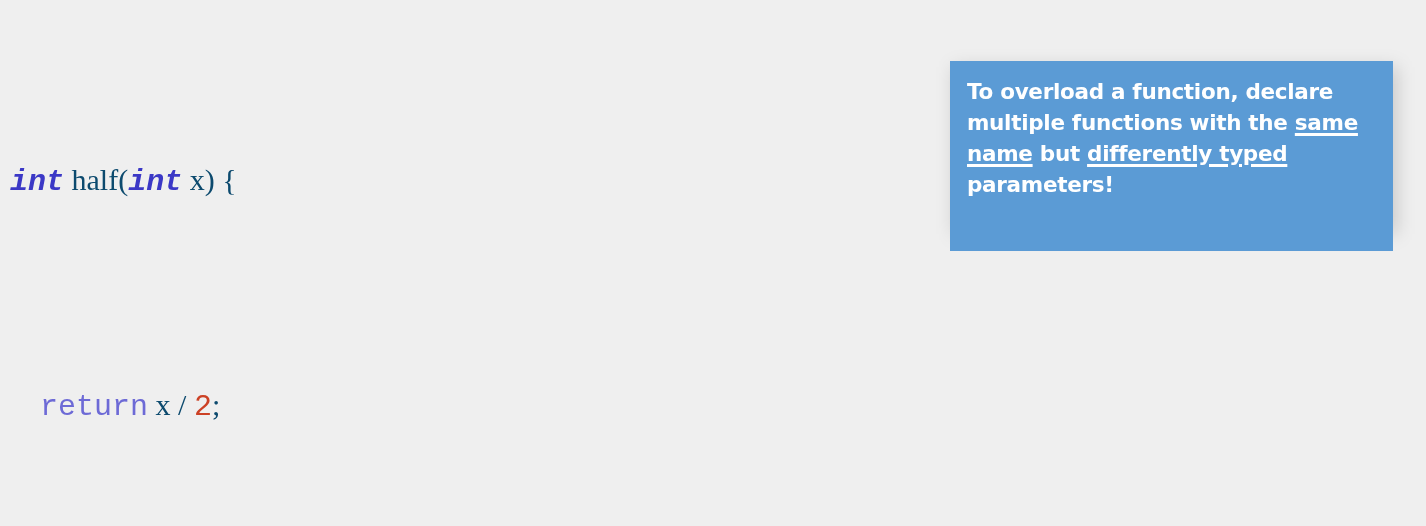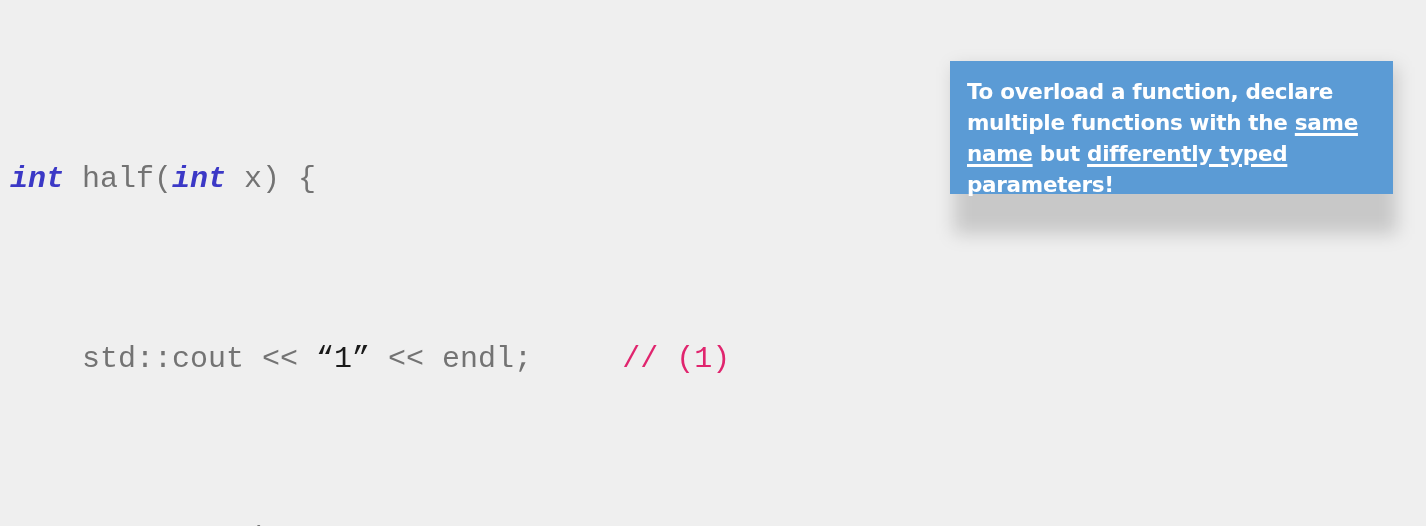--- a/index.html
+++ b/index.html
@@ -34,40 +34,40 @@
     white-space: pre;
   }
   .code-line {
     height: 45px;
     white-space: pre;
   }
   .kw      { color: #3b38c6; font-weight: bold; font-style: italic; }
   .ret     { color: #6d6ad6; }
   .num     { color: #cc4125; }
   .str     { color: #1a1a1a; }
-  .plain   { color: #737373; }
+  .plain   { color: #0c4a6e; font-family: Liberation Serif, serif; }
   .cmt     { color: #e0256e; }
 
   
   #callout-shadow {
     position: absolute;
     left: 950px;
     top: 61px;
     width: 443px;
     height: 167px;
     background: rgba(0,0,0,0.16);
     filter: blur(9px);
     transform: translate(4px, 6px);
   }
   #callout {
     position: absolute;
     left: 950px;
     top: 61px;
     width: 443px;
-    height: 133px;
+    height: 190px;
     background: #5b9bd5;
     box-sizing: border-box;
     padding: 15px 17px 20px 17px;
   }
   #callout-text {
     font-family: "DejaVu Sans", "Liberation Sans", sans-serif;
     font-size: 21.5px;
     line-height: 31px;
     font-weight: bold;
     color: #ffffff;
@@ -81,21 +81,20 @@
 </style>
 </head>
 <body>
 
 <div id="slide">
 
   <div id="code-block">
 
     <div class="code-line"><span class="kw">int</span><span class="plain"> half(</span><span class="kw">int</span><span class="plain"> x) {</span></div>
 
-    <div class="code-line"><span class="plain">    </span><span class="plain">std::cout &lt;&lt; </span><span class="str">“1”</span><span class="plain"> &lt;&lt; endl;</span><span class="plain">     </span><span class="cmt">// (1)</span></div>
 
     <div class="code-line"><span class="plain">    </span><span class="ret">return</span><span class="plain"> x / </span><span class="num">2</span><span class="plain">;</span></div>
 
     
 
     
 
     
 
     

